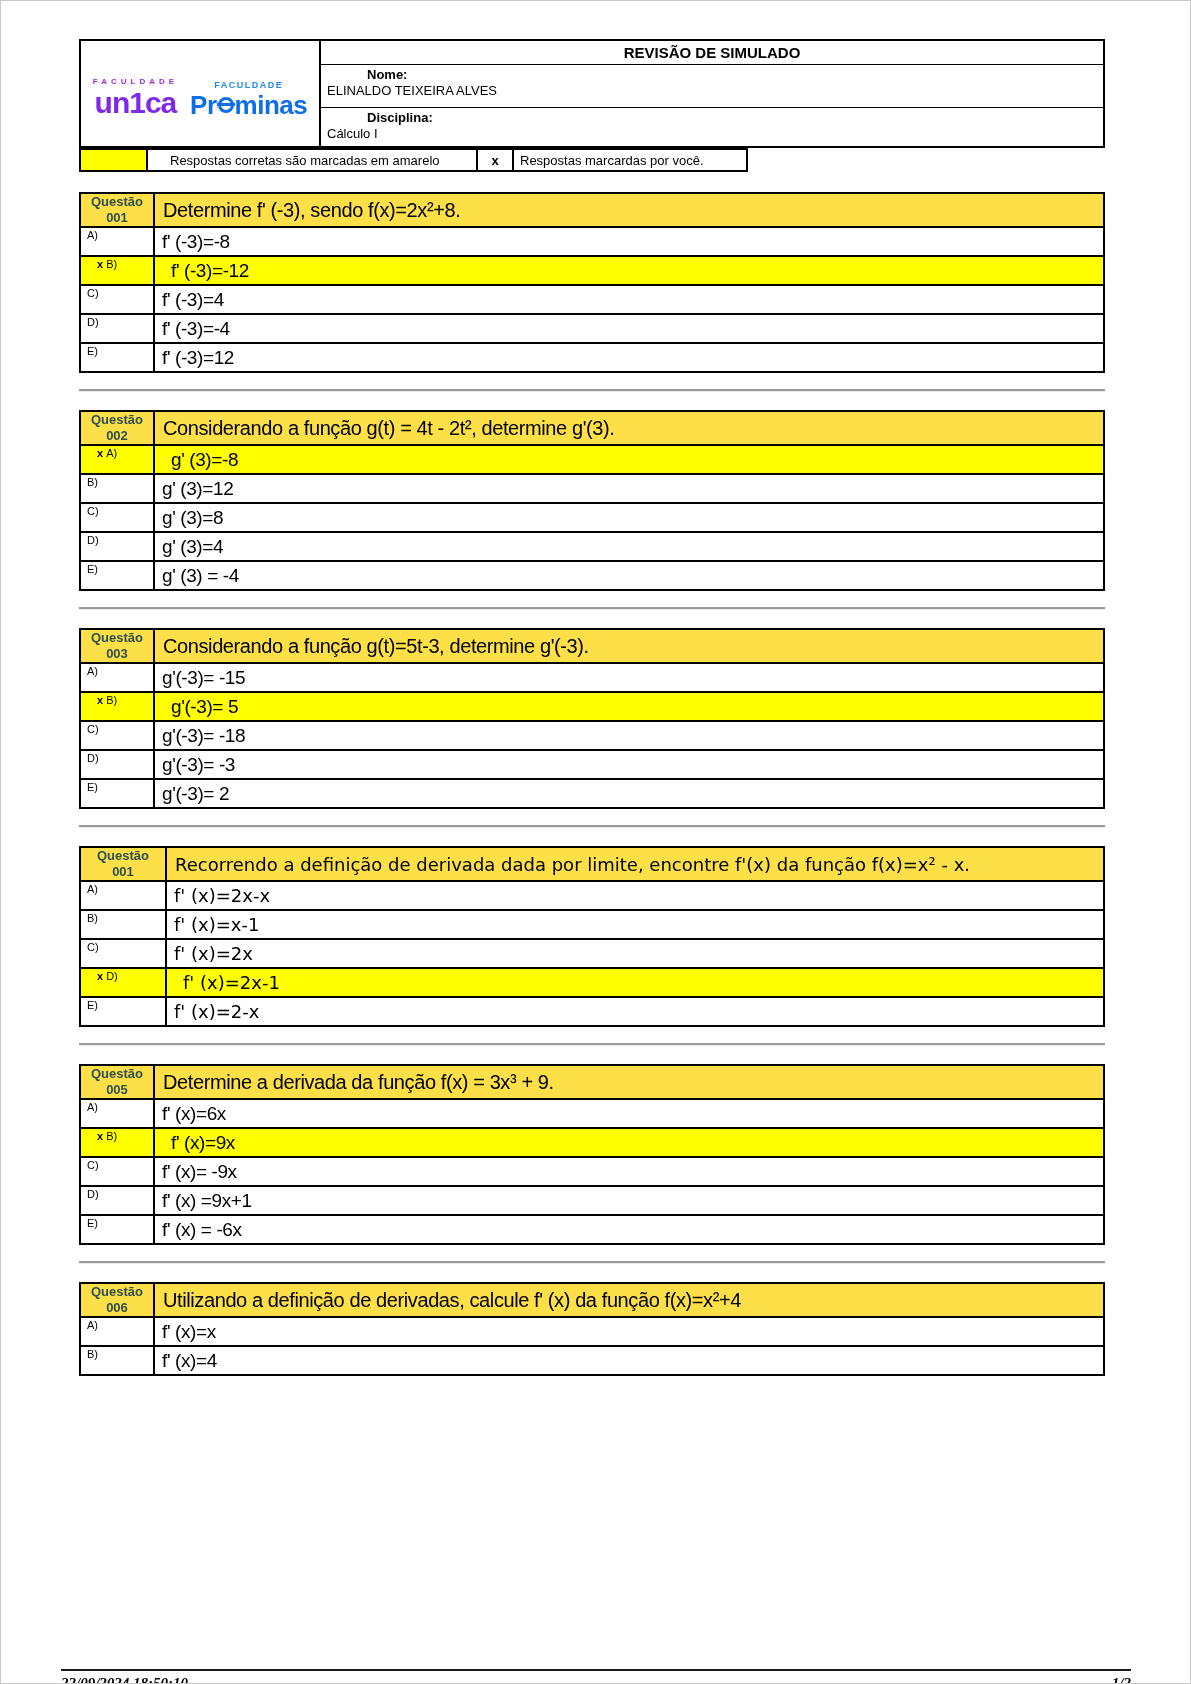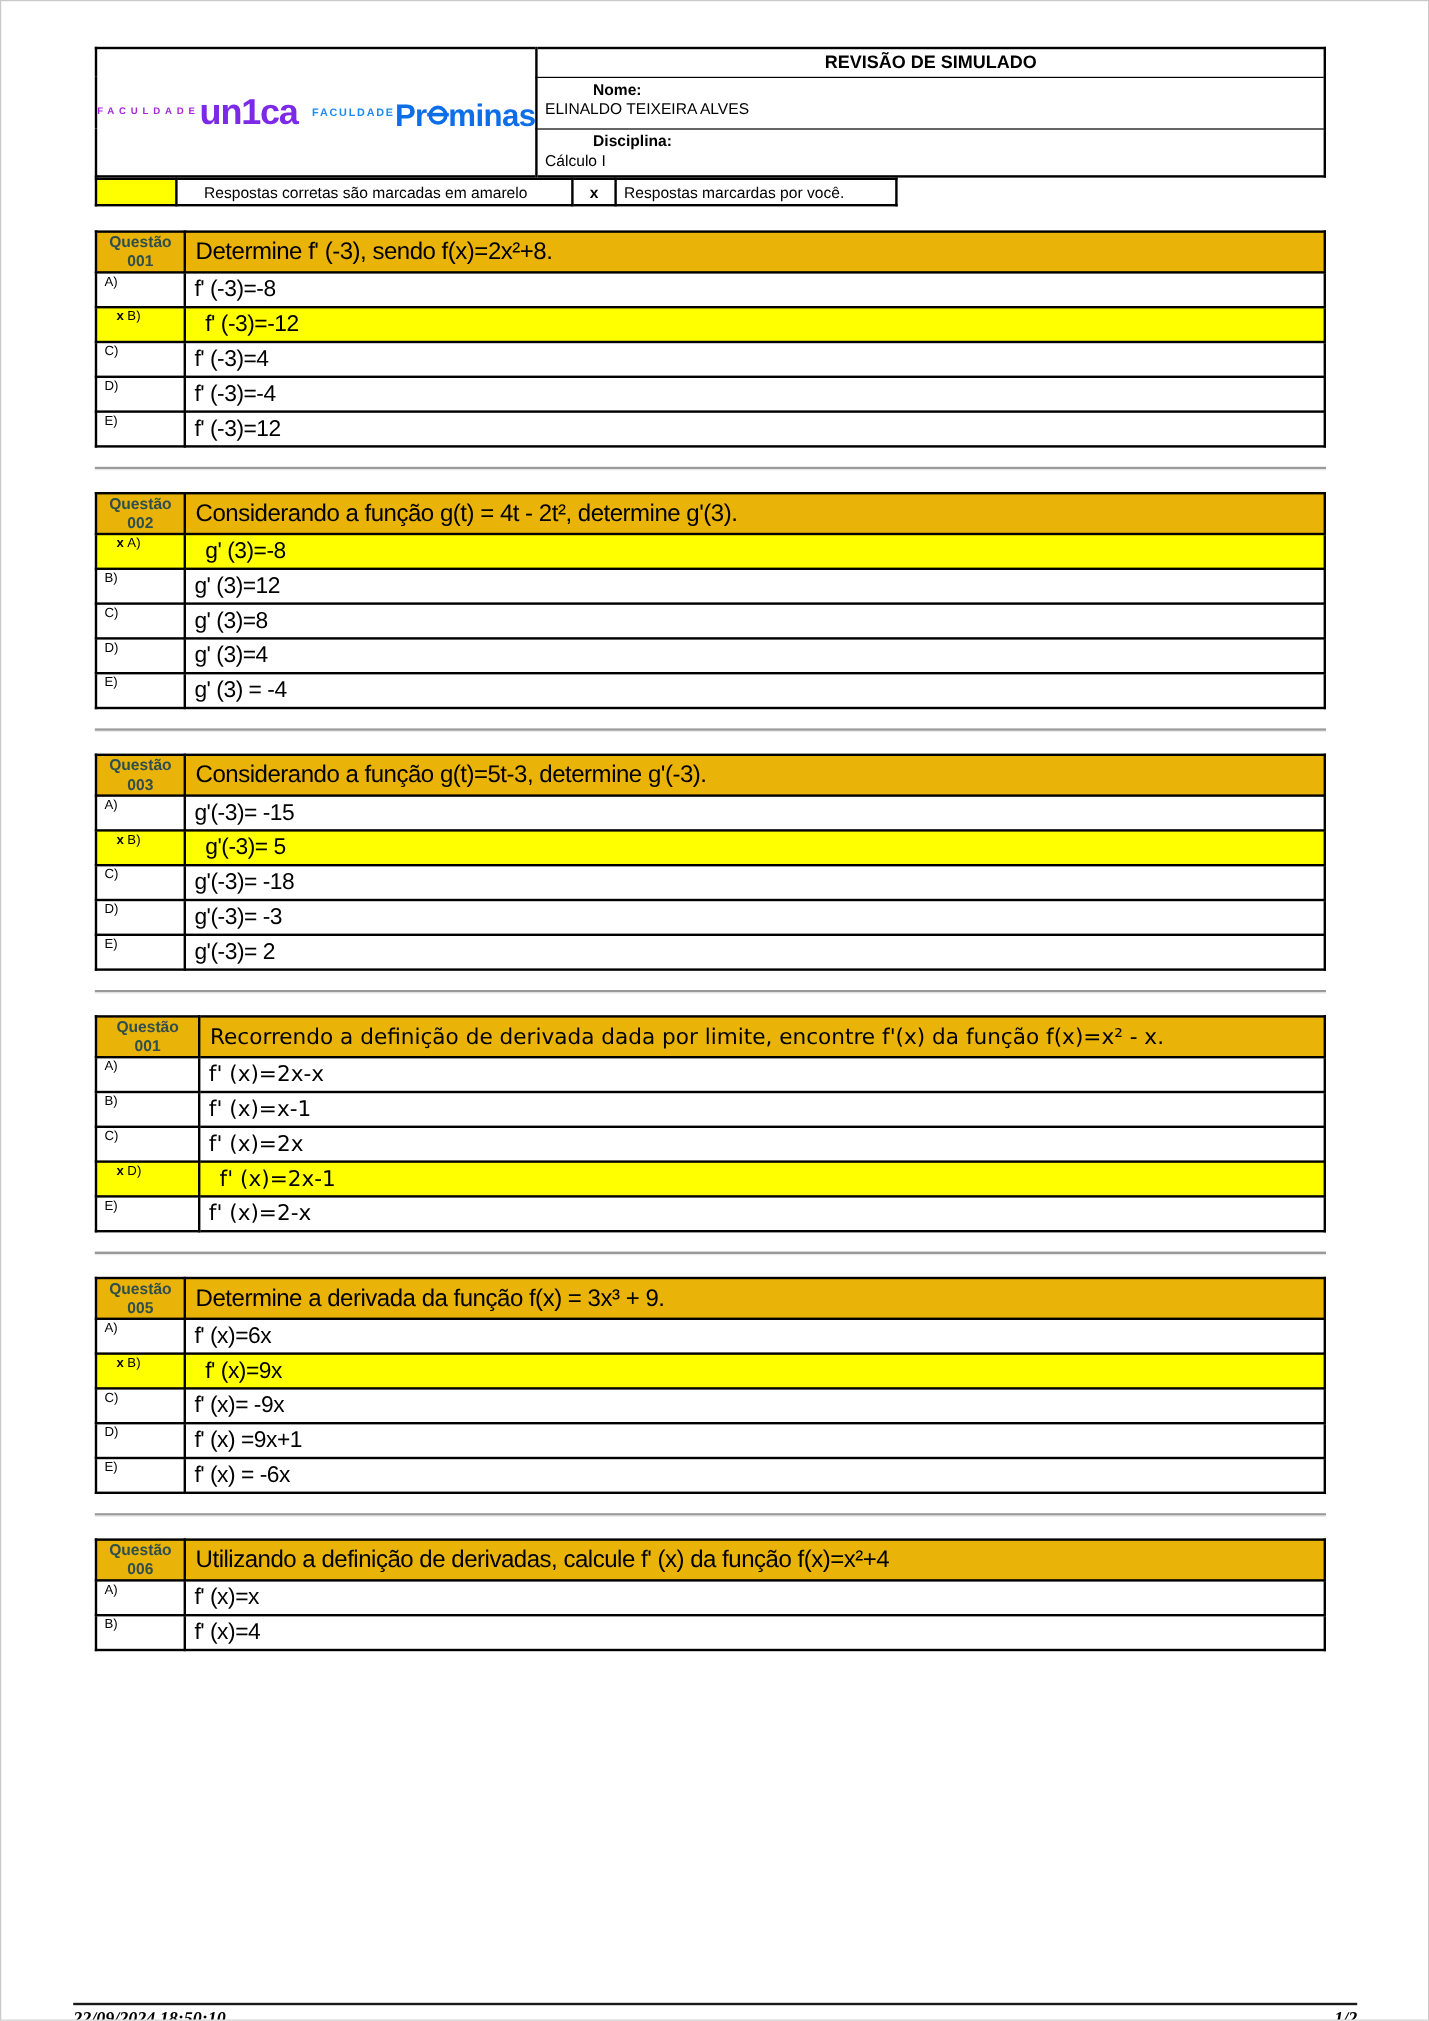--- a/index.html
+++ b/index.html
@@ -14,41 +14,41 @@
   .header-table td { border:1px solid #000; }
   .header-table { border:2px solid #000; }
   .logo-cell { width:240px; text-align:center; vertical-align:middle; border-right:2px solid #000 !important; }
   .title-cell { height:24px; text-align:center; font-weight:bold; font-size:15px; }
   .name-cell { height:43px; padding:2px 6px; vertical-align:top; font-size:13px; }
   .disc-cell { height:40px; padding:2px 6px; vertical-align:top; font-size:13px; }
   .hdr-label { font-weight:bold; display:block;margin-left:40px; }
   .hdr-value { display:block; margin-top:1px; }
 
   .logo { display:inline-flex; align-items:flex-end; gap:12px; }
-  .logo-stack { display:flex; flex-direction:row; align-items:center; line-height:1; }
+  .logo-stack { display:flex; flex-direction:column; align-items:center; line-height:1; }
   .logo-small-purple { font-size:8px; font-weight:bold; letter-spacing:4px; color:#a428d8; margin-bottom:2px; }
   .logo-big-purple { font-size:30px; font-weight:bold; color:#7d2ae8; letter-spacing:-1px; }
   .logo-small-blue { font-size:9px; font-weight:bold; letter-spacing:1.5px; color:#1e8af0; margin-bottom:2px; }
   .logo-big-blue { font-size:26px; font-weight:bold; color:#0d6ee8; letter-spacing:-0.5px; display:inline-flex; align-items:center; }
   .logo-o { display:inline-block; width:16px; height:16px; border:3.5px solid #0d6ee8; border-radius:50%; position:relative; margin:0 1px; }
   .logo-o::after { content:""; position:absolute; left:-4px; right:-4px; top:50%; height:3px; margin-top:-1.5px; background:#0d6ee8; }
 
   
   .legend-table { margin-top:0px; }
   .legend-table td { border:2px solid #000; height:22px; font-size:13px; }
   .legend-swatch { width:67px; background:#FFFF00; }
   .legend-note1 { width:330px; padding:0 22px; }
   .legend-x { width:36px; text-align:center; font-weight:bold; }
   .legend-note2 { width:234px; padding:0 6px; }
 
   
   .questions { margin-top:20px; }
   .qtable { width:1026px; border:2px solid #000; }
   .qtable td { border:2px solid #000; }
-  .qhead td { background:#eab308; height:34px; }
+  .qhead td { background:#fde047; height:34px; }
   .qbadge { width:74px; text-align:center; font-size:13px; font-weight:bold; color:#2f4f4f; line-height:1.2; vertical-align:middle; }
   .qtitle { font-size:20px; letter-spacing:-0.4px; padding:2px 8px; vertical-align:middle; }
   .opt-row td { height:29px; }
   .opt-label { width:74px; vertical-align:top; font-size:11px; padding:1px 3px; }
   .opt-label .mk { font-weight:bold; margin-right:3px; }
   .opt-text { font-size:19px; letter-spacing:-0.4px; padding:1px 7px; vertical-align:middle; }
   .hl td { background:#FFFF00;padding-left:16px; }
   .wide .qtitle, .wide .opt-text { font-family:"DejaVu Sans", sans-serif; letter-spacing:0; font-size:18px; }
   .wide .opt-label { width:86px; }
   .divider { height:3px; border-top:2px solid #9a9a9a; border-bottom:1px solid #e9e9e9; margin:16px 0 18px 0; }

